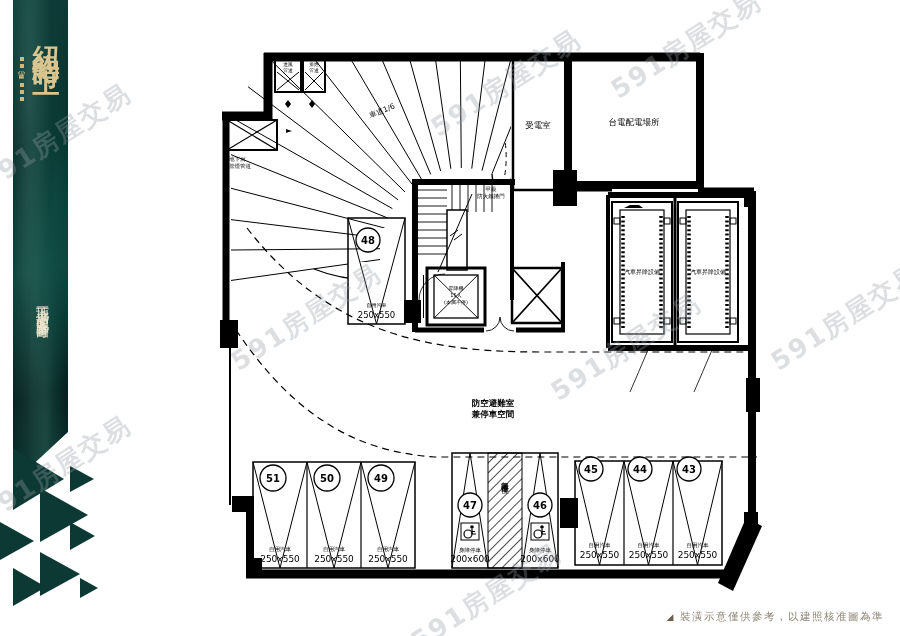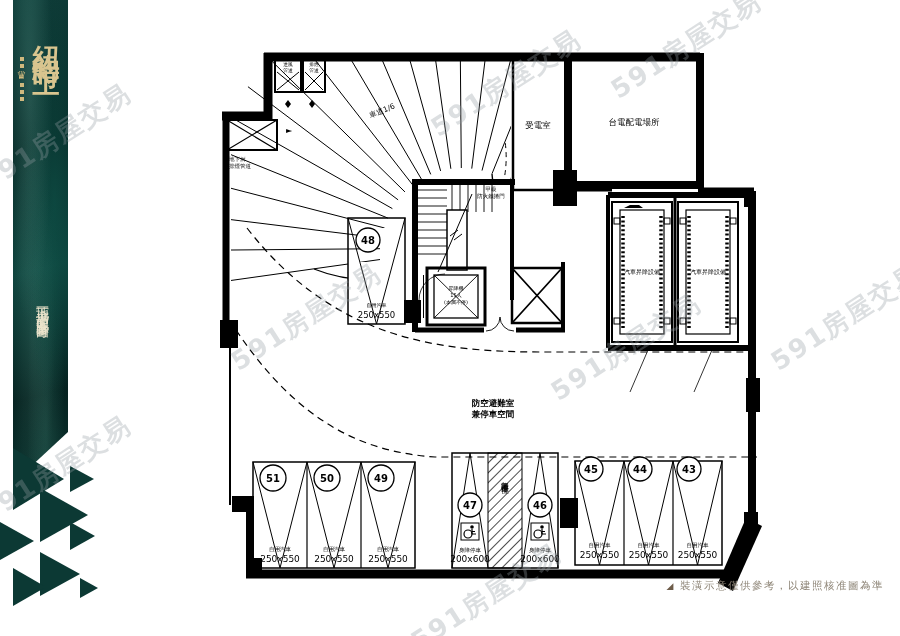--- a/index.html
+++ b/index.html
@@ -22,21 +22,21 @@
   .crest{position:absolute;left:15px;top:56px;width:13px;display:flex;flex-direction:column;
     align-items:center;gap:1px;z-index:3;color:#cfb87e;}
   .crest .sq{width:4px;height:4px;background:#cfb87e;margin:1px 0;}
   .crest .crown{font-size:11px;line-height:11px;}
   .deco{position:absolute;left:0;top:430px;z-index:2;}
   
   .wm{position:absolute;font-size:26px;font-weight:bold;letter-spacing:2px;
     color:rgba(150,158,164,0.33);transform:rotate(-33deg);white-space:nowrap;
     z-index:6;pointer-events:none;}
   
-  .footer{position:absolute;right:16px;top:579px;font-size:10.5px;color:#8e8577;
+  .footer{position:absolute;right:16px;top:610px;font-size:10.5px;color:#8e8577;
     letter-spacing:1.5px;z-index:4;}
   .footer .tri{color:#6d5c49;margin-right:5px;font-size:9px;}
   
   svg.plan{position:absolute;left:0;top:0;z-index:1;}
   svg.plan text{font-family:"DejaVu Sans",sans-serif;fill:#000;text-anchor:middle;}
   svg.plan .ts{text-anchor:start;}
   .vtext{writing-mode:vertical-rl;text-orientation:upright;letter-spacing:1px;}
   .b{font-weight:bold;}
 </style>
 </head>

